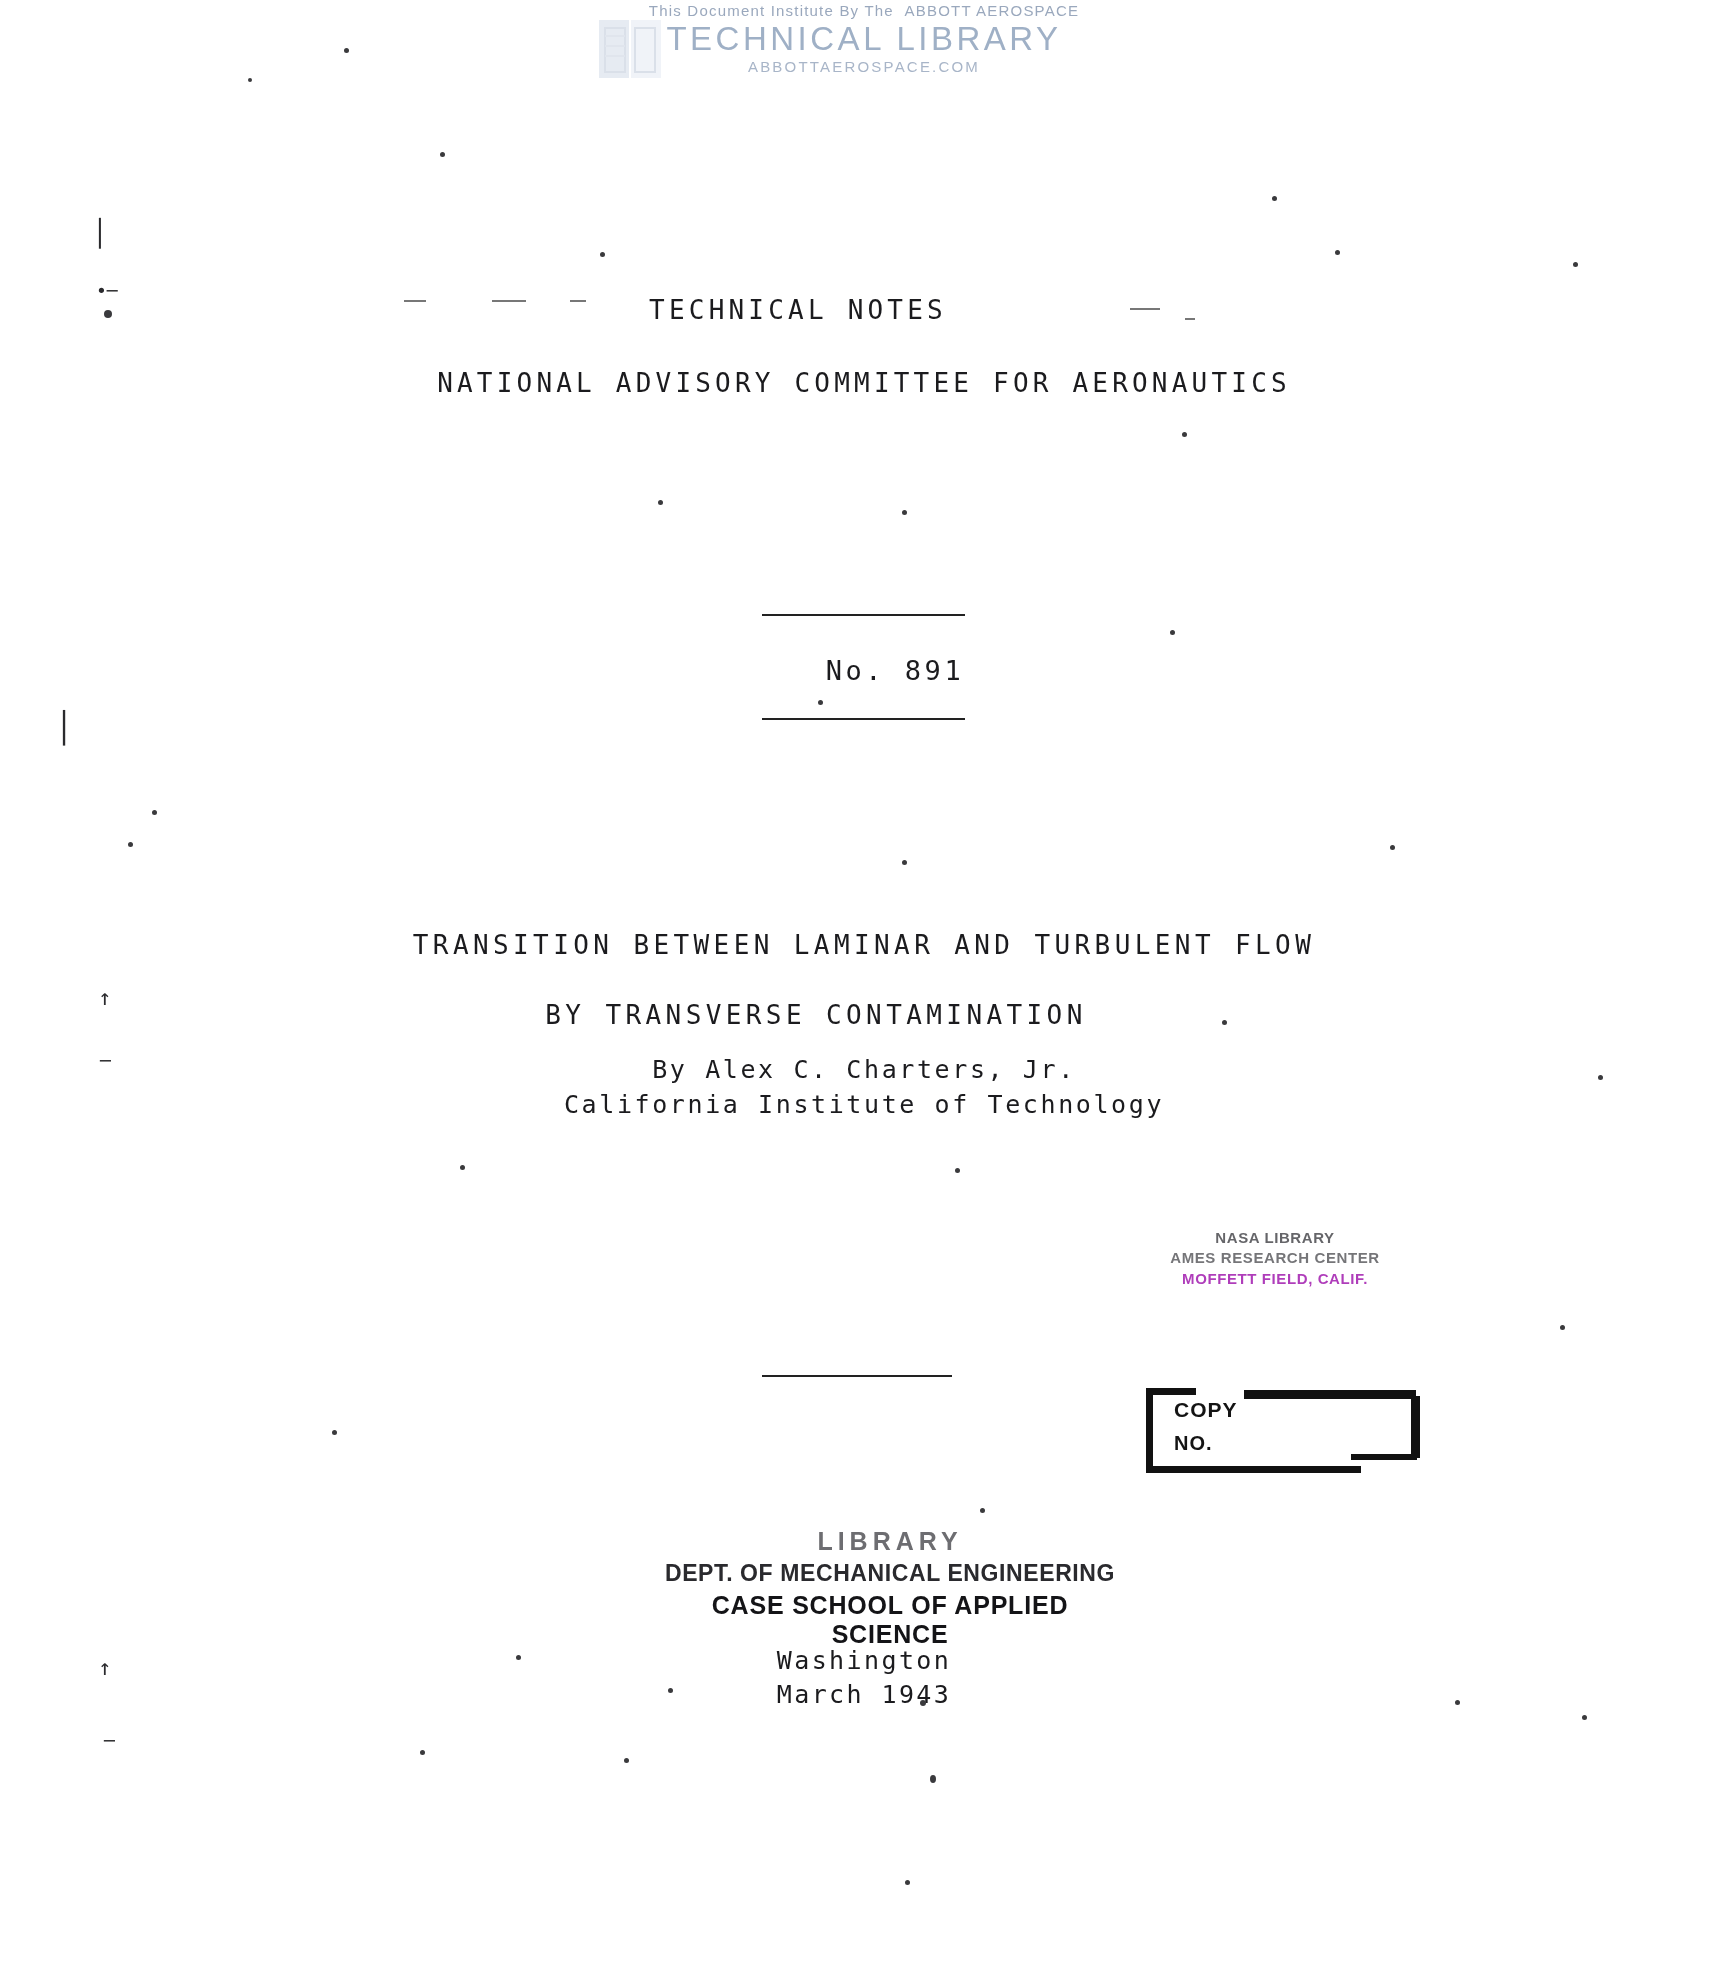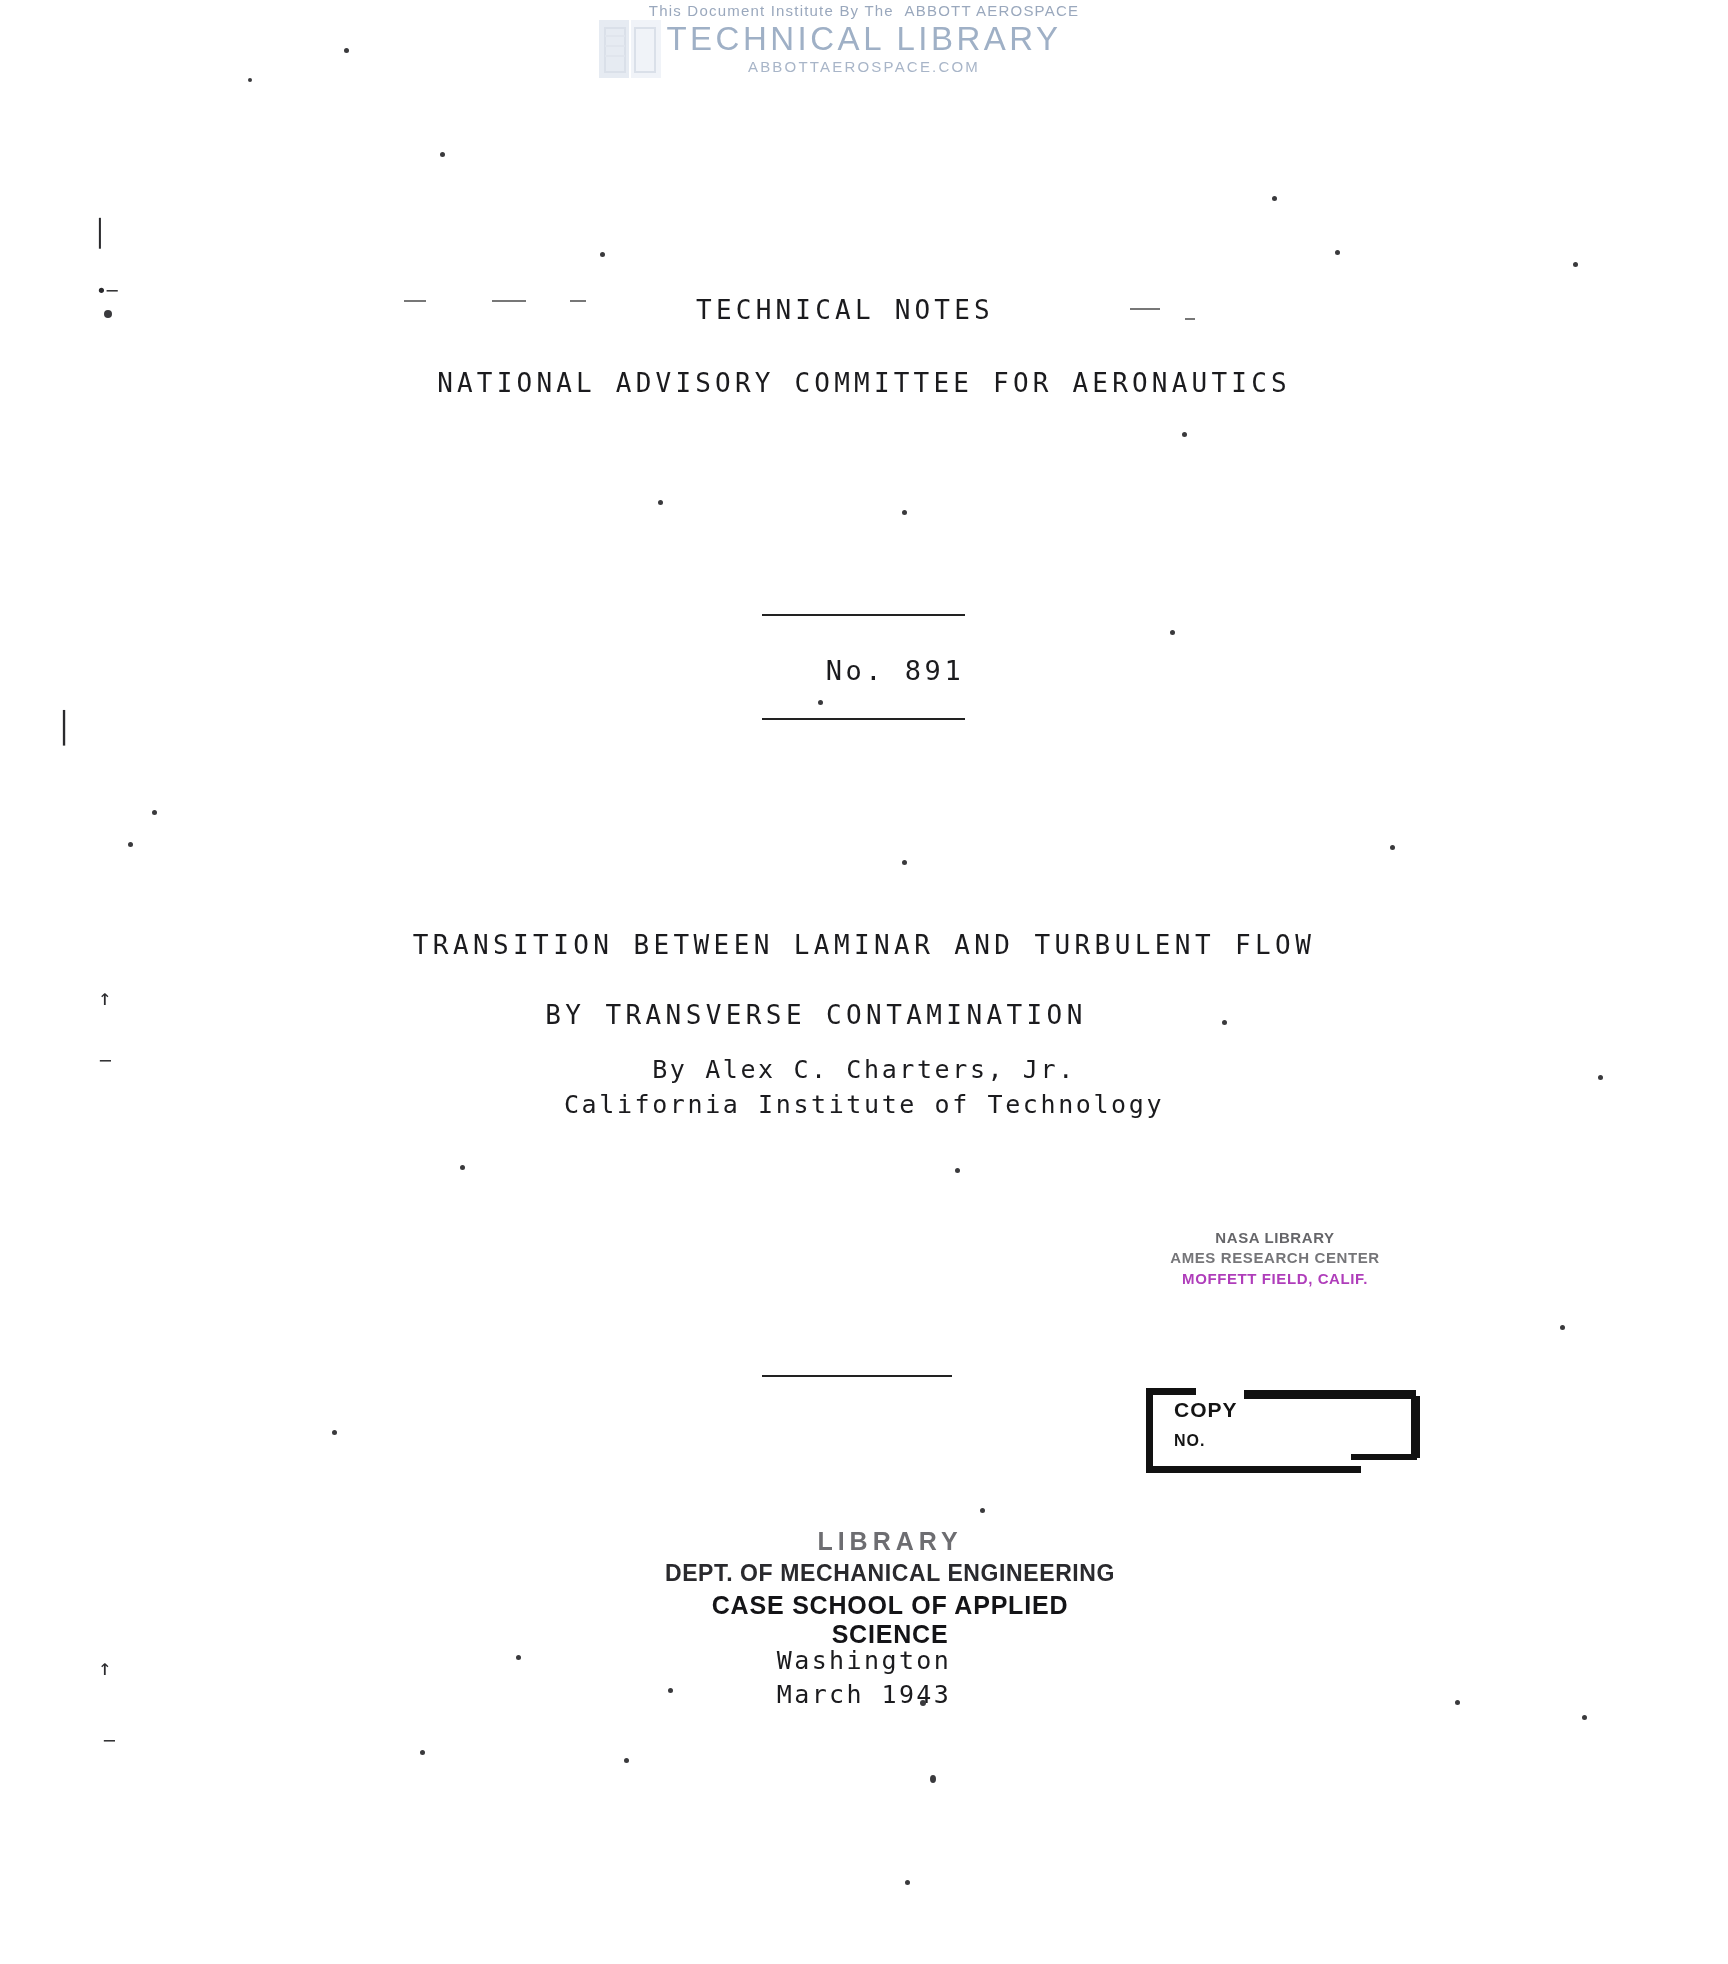--- a/index.html
+++ b/index.html
@@ -73,21 +73,20 @@
     font-family: "DejaVu Sans Mono", monospace;
     color: #1b1b1e;
     white-space: pre;
   }
 
   #tn-heading {
     top: 295px; left: 0; width: 1596px;
     text-align: center;
     font-size: 26px;
     letter-spacing: 4.2px;
-    margin-left: 47px;
   }
   #nac-heading {
     top: 368px; left: 0; width: 1728px;
     text-align: center;
     font-size: 26px;
     letter-spacing: 4.2px;
   }
 
   .rule {
     position: absolute;
@@ -190,21 +189,21 @@
     font-weight: bold;
     font-size: 21px;
     letter-spacing: 1px;
     color: #141414;
   }
   .copy-box .no-label {
     position: absolute;
     top: 44px; left: 28px;
     font-family: "Liberation Sans", sans-serif;
     font-weight: bold;
-    font-size: 16px;
+    font-size: 20px;
     letter-spacing: 1px;
     color: #141414;
   }
 
   
   .case-stamp {
     position: absolute;
     top: 1527px;
     left: 650px;
     width: 480px;

